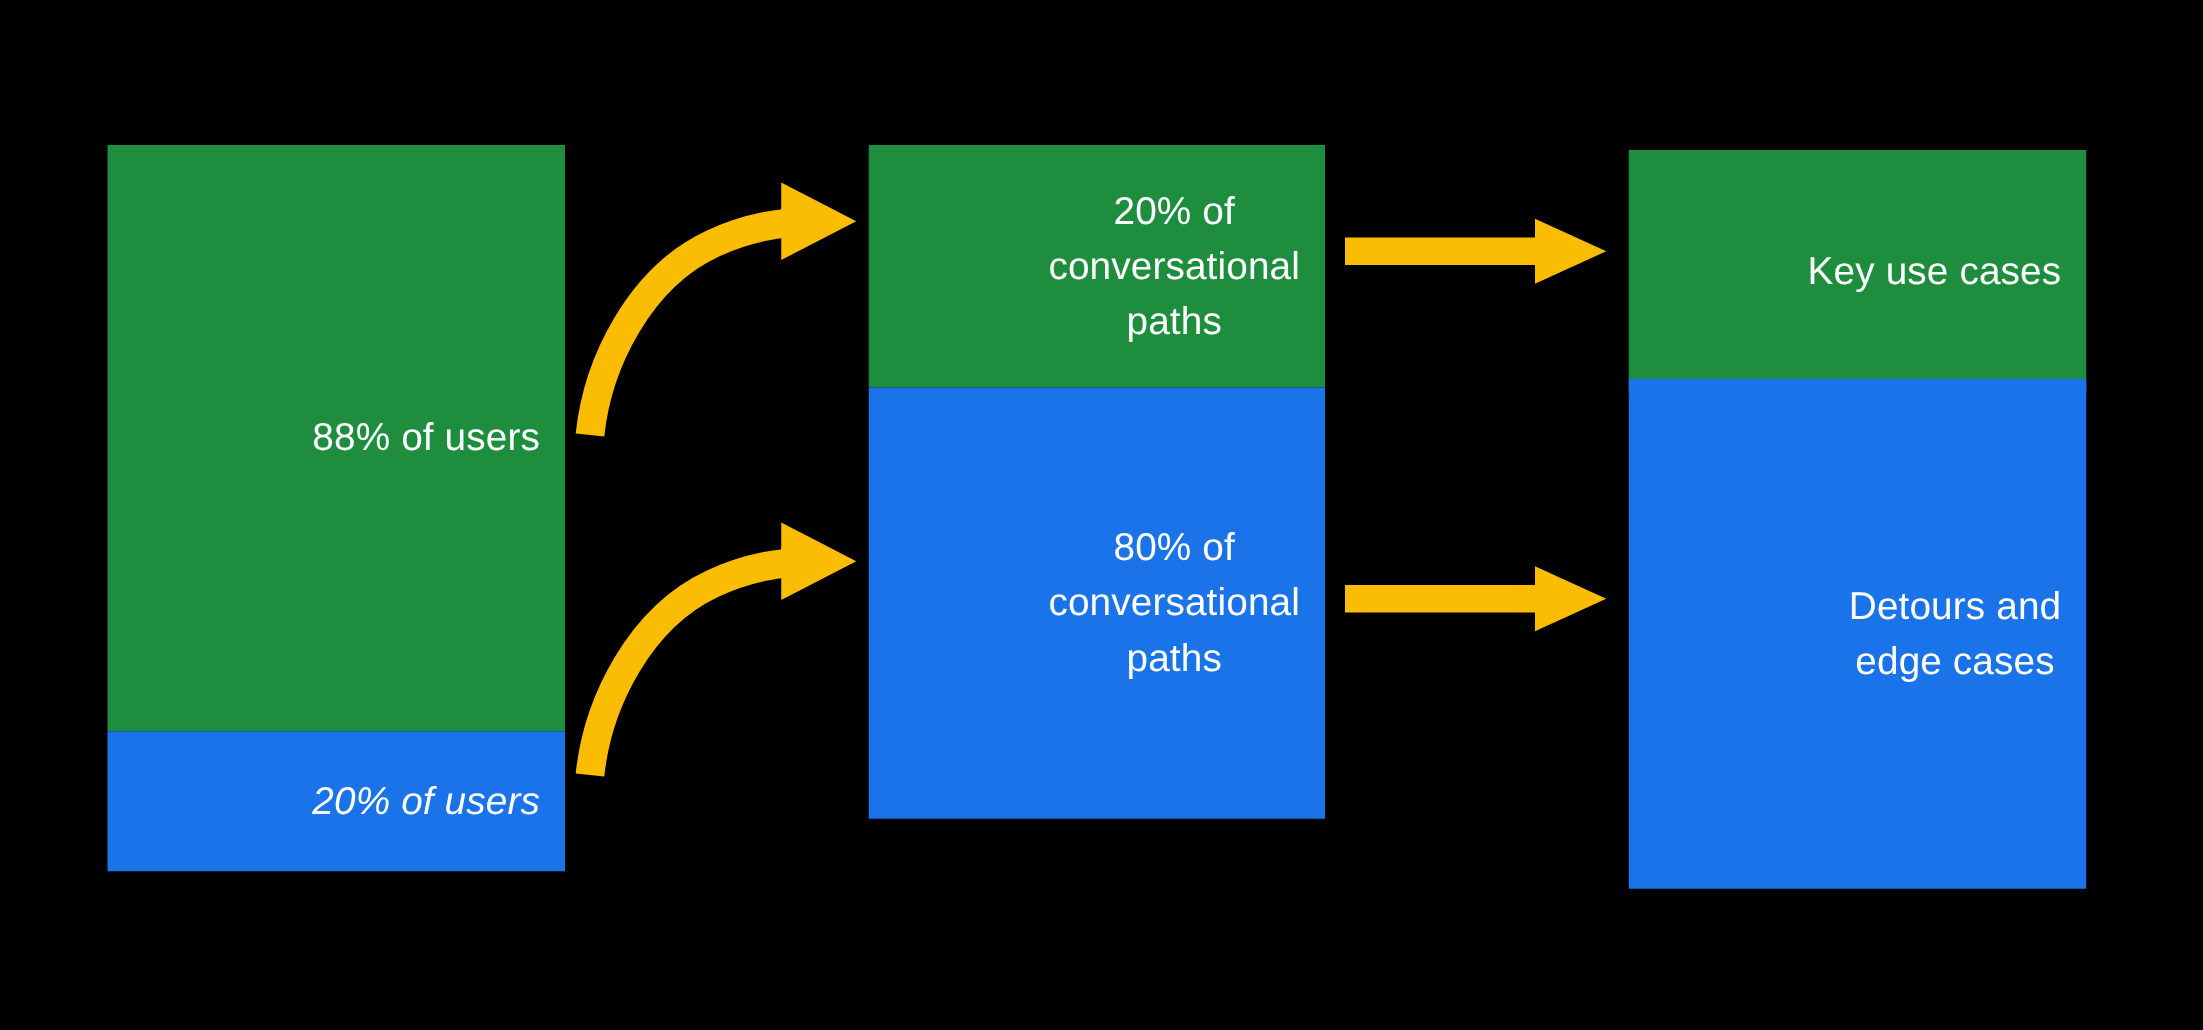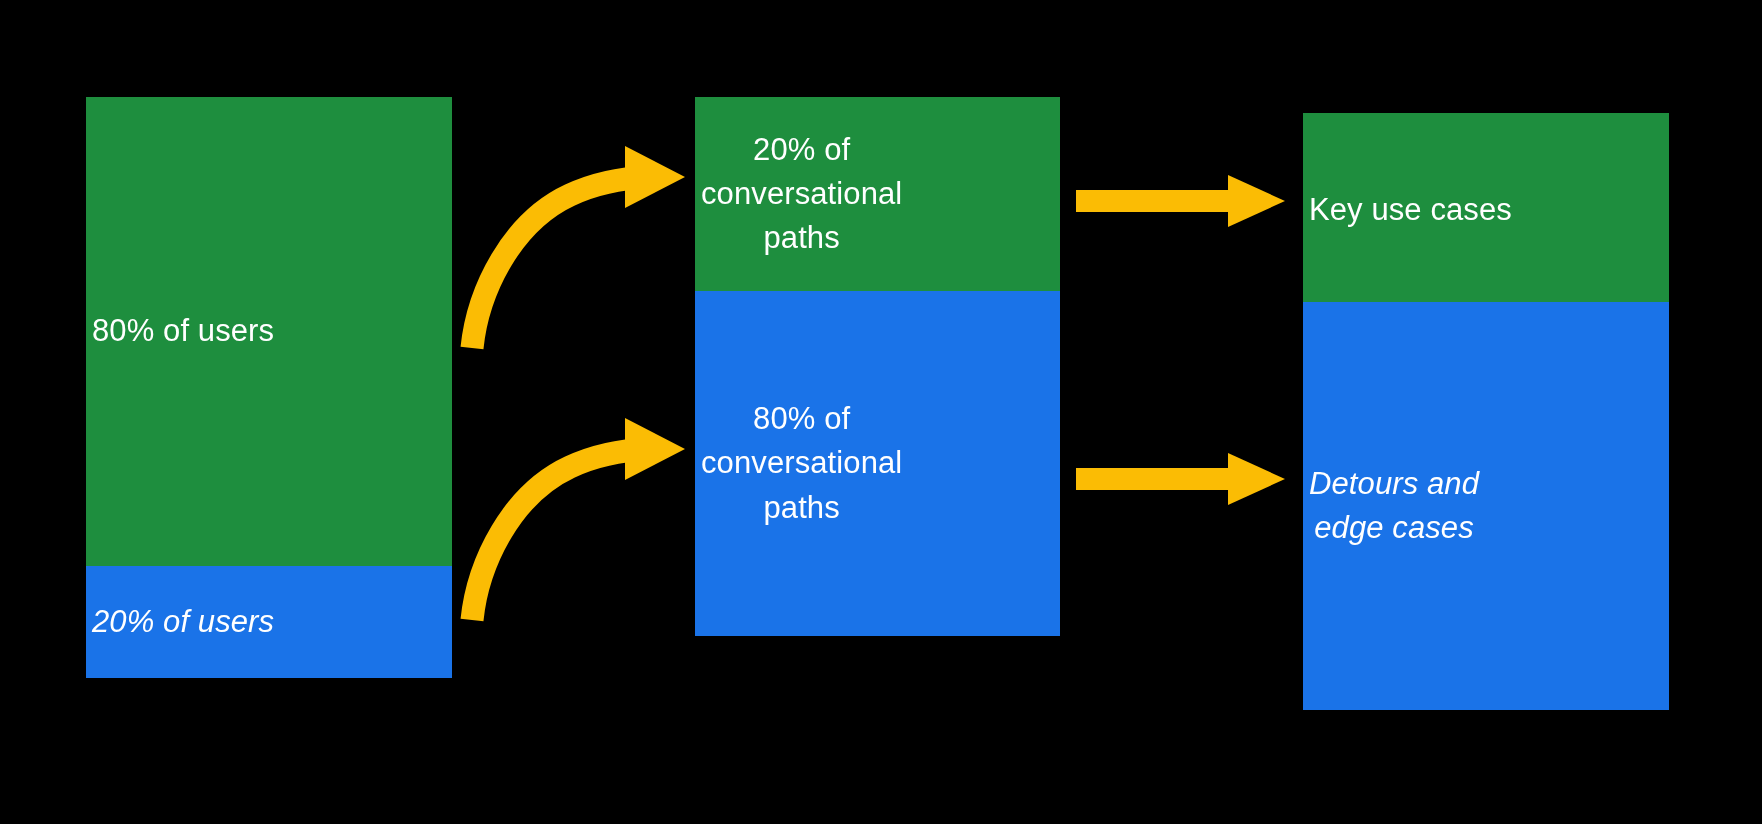--- a/index.html
+++ b/index.html
@@ -21,23 +21,24 @@
     position: absolute;
     display: flex;
     flex-direction: column;
   }
   .segment {
     position: absolute;
     left: 0;
     right: 0;
     display: flex;
     align-items: center;
-    justify-content: flex-start;
+    justify-content: flex-end;
     box-sizing: border-box;
-    padding: 0 6px;
+    padding: 0 20px;
+    margin-top: 19px;
   }
   .seg-label {
     color: #ffffff;
     text-align: center;
     font-size: 31px;
     line-height: 1.42;
     letter-spacing: 0.1px;
     font-weight: 400;
     white-space: pre-line;
   }
@@ -49,43 +50,43 @@
   #seg-users-major  { top: 0px;    height: 469px; }
   #seg-users-minor  { top: 469px;  height: 112px; font-style: italic; }
 
   
   #col-paths        { left: 695px; top: 97px;  width: 365px; height: 602px; }
   #seg-paths-minor  { top: 0px;    height: 194px; }
   #seg-paths-major  { top: 194px;  height: 345px; }
 
   
   #col-outcomes       { left: 1303px; top: 97px; width: 366px; height: 602px; }
-  #seg-outcome-key    { top: 16px;   height: 194px; }
-  #seg-outcome-detour { top: 205px; height: 408px; font-style: italic; }
+  #seg-outcome-key    { top: 4px;   height: 194px; }
+  #seg-outcome-detour { top: 187px; height: 408px; }
 
   
   #arrow-layer {
     position: absolute;
     left: 0; top: 0;
     width: 1762px;
     height: 824px;
     pointer-events: none;
   }
   .arrow-hit {
     position: absolute;
   }
 </style>
 </head>
 <body>
 
 <div id="stage">
 
   <div id="col-users" class="column">
     <div id="seg-users-major" class="segment seg-green">
-      <span class="seg-label">80% of users</span>
+      <span class="seg-label">88% of users</span>
     </div>
     <div id="seg-users-minor" class="segment seg-blue">
       <span class="seg-label">20% of users</span>
     </div>
   </div>
 
   <div id="col-paths" class="column">
     <div id="seg-paths-minor" class="segment seg-green">
       <span class="seg-label">20% of
 conversational

